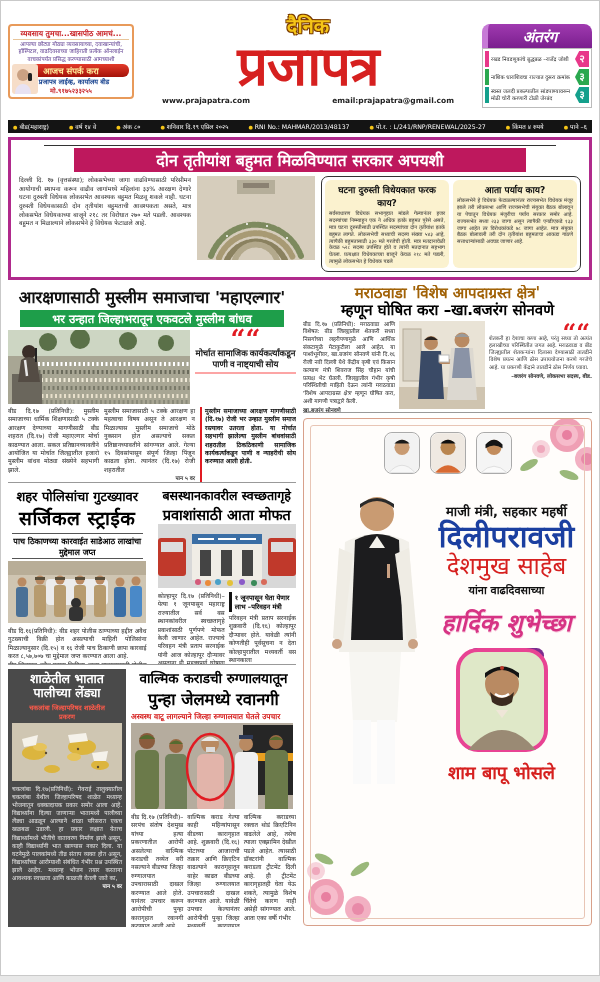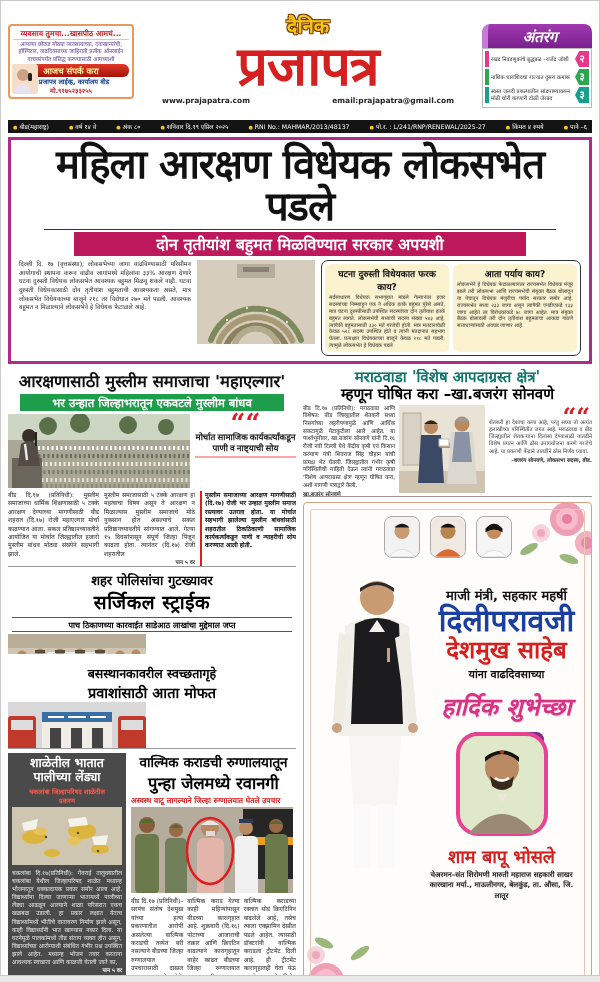--- a/index.html
+++ b/index.html
@@ -70,21 +70,21 @@
   .rally-row { display:flex; gap:5px; }
   .rally-photo { width:182px; height:74px; flex:none; }
   .pullquote { flex:1; text-align:center; }
   .pullquote .qmark { color:#e11b22; font-size:26px; font-weight:900; line-height:0.7; font-family:"DejaVu Serif", serif; }
   .pullquote .qtxt { font-size:8.5px; font-weight:bold; color:#222; line-height:1.3; border-bottom:2px solid #fca5a5; padding-bottom:2px;font-family:Liberation Serif, serif;}
   .rally-cols { display:flex; gap:5px; margin-top:3px; }
   .rally-cols .c { flex:1; }
   .rally-cols .c3 { border-left:2px solid #e11b22; padding-left:3px; font-weight:bold; color:#111; }
 
   
-  .row2 { display:flex; gap:11px; margin-top:4px; height:178px; border-bottom:1px solid #999;flex-direction:column; }
+  .row2 { display:flex; gap:11px; margin-top:4px; height:178px; border-bottom:1px solid #999; }
   .row2 article { flex:1; overflow:hidden; }
   .surg-h1 { text-align:center; font-size:13px; font-weight:900; }
   .surg-h2 { text-align:center; font-size:19px; font-weight:900; letter-spacing:0.5px; }
   .surg-sub { text-align:center; font-size:8px; font-weight:bold; border-top:1px solid #555; border-bottom:1px solid #555; margin:2px 4px; padding:1px 0;}
   .surg-photo { width:100%; height:62px; margin:2px 0; }
   .bus-h1 { text-align:center; font-size:12.5px; font-weight:900; }
   .bus-h2 { text-align:center; font-size:14.5px; font-weight:900; }
   .bus-photo { width:100%; height:64px; margin:2px 0; }
   .bus-cols { display:flex; gap:4px; }
   .bus-cols .c { flex:1; }
@@ -101,41 +101,41 @@
   .walmik-h1 { text-align:center; font-size:13.5px; font-weight:900; }
   .walmik-h2 { text-align:center; font-size:16.5px; font-weight:900; }
   .walmik-sub { font-size:7.5px; color:#d6201f; font-weight:bold; margin:1px 0 2px; }
   .walmik-photo { width:100%; height:86px; margin:1px 0 3px; }
   .walmik-cols { display:flex; gap:4px; }
   .walmik-cols .c { flex:1; }
 
   
   .sonawane { border-bottom:1px solid #999; padding-bottom:3px; height:128px; overflow:hidden; }
   .son-hl { text-align:center; font-size:15px; font-weight:900; line-height:1.12; }
-  .son-hl .hlq { color:#0f766e; }
+  .son-hl .hlq { color:#a16207; }
   .son-row { display:flex; gap:4px; margin-top:2px; }
   .son-body { width:92px; flex:none; font-size:5.6px; }
   .son-photo { width:86px; height:88px; flex:none; }
   .son-quote { flex:1; font-size:5.4px; text-align:justify; line-height:1.35; color:#333; position:relative; padding-top:14px;}
   .son-quote .qmark { position:absolute; top:-4px; right:2px; color:#e11b22; font-size:24px; font-weight:900; font-family:"DejaVu Serif", serif;}
   .son-quote .by { display:block; text-align:right; font-weight:bold; margin-top:2px; }
 
   
   .bday { margin-top:5px; height:508px; border:1.5px solid #d8a08a; border-radius:4px; position:relative;
           background:#fffdfb; overflow:hidden; padding:6px; }
   .bday .inner { border:1px solid #e8c5b5; border-radius:3px; height:100%; padding:4px; position:relative; }
   .roses { position:absolute; pointer-events:none; }
   .bday-tops { display:flex; gap:10px; justify-content:center; margin-top:2px; }
   .bday-tops svg { border:1px solid #aaa; border-radius:8px; }
   .bday-main { display:flex; margin-top:6px; }
   .bday-figure { width:118px; flex:none; }
   .bday-text { flex:1; text-align:center; padding-top:18px; }
   .bday-pre { font-size:13px; font-weight:900; color:#111; }
   .bday-name1 { font-size:30px; font-weight:900; color:#1b3fa0; line-height:1.1; }
-  .bday-name2 { font-size:24px; font-weight:700; color:#d6201f; line-height:1.1; }
+  .bday-name2 { font-size:24px; font-weight:400; color:#d6201f; line-height:1.1; }
   .bday-l2 { font-size:11px; font-weight:bold; color:#111; margin-top:3px; }
   .bday-greet { font-size:24px; font-weight:900; font-style:italic; color:#d63384; margin-top:8px;
                 text-shadow:0.5px 0.5px 0 #f8c5da; }
   .bday-pill { display:inline-block; background:#7b2d8e; color:#fff; font-size:8.5px; font-weight:bold;
                border-radius:8px; padding:2px 14px; margin-top:10px; }
   .bday-wisher { text-align:center; margin-top:-140px; margin-left:108px; }
   .wisher-name { font-size:18px; font-weight:900; color:#d6201f; margin-top:4px; }
   .wisher-title { font-size:7.2px; font-weight:bold; color:#222; line-height:1.45; margin-top:2px; }
 </style>
 </head>
@@ -193,21 +193,20 @@
     <span>वर्ष १४ वे</span>
     <span>अंक ८०</span>
     <span>शनिवार दि.१९ एप्रिल २०२५</span>
     <span>RNI No.: MAHMAR/2013/48137</span>
     <span>पो.र. : L/241/RNP/RENEWAL/2025-27</span>
     <span>किंमत ४ रुपये</span>
     <span>पाने –६</span>
   </div>
 
   <section class="lead-box">
-    <h1 class="lead-hl">महिला आरक्षण विधेयक लोकसभेत पडले</h1>
     <div class="lead-rule"></div>
     <div class="lead-sub">दोन तृतीयांश बहुमत मिळविण्यात सरकार अपयशी</div>
     <div class="lead-row">
       <p class="lead-body">दिल्ली दि. १७ (वृत्तसंस्था); लोकसभेच्या जागा वाढविण्यासाठी परिसीमन आयोगाची स्थापना करून वाढीव जागांमध्ये महिलांना ३३% आरक्षण देणारे घटना दुरुस्ती विधेयक लोकसभेत आवश्यक बहुमत मिळवू शकले नाही. घटना दुरुस्ती विधेयकासाठी दोन तृतीयांश बहुमताची आवश्यकता असते, मात्र लोकसभेत विधेयकाच्या बाजूने २१८ तर विरोधात २७० मते पडली. आवश्यक बहुमत न मिळाल्याने लोकसभेने हे विधेयक फेटाळले आहे.</p>
       <span class="lead-photo">
         <svg width="118" height="84" viewBox="0 0 118 84">
             <rect width="118" height="84" fill="#d6cdbc"></rect>
             <rect x="40" y="4" width="38" height="14" fill="#b5ae9a"></rect>
             <rect x="46" y="7" width="26" height="5" fill="#8a8172"></rect>
             <g fill="none" stroke-linecap="round">
@@ -618,19 +617,18 @@
                   <circle cx="46" cy="36" r="17" fill="#b98a62"></circle>
                   <path d="M29 30 q17 -16 34 0 l0 -5 q-17 -13 -34 0 z" fill="#141414"></path>
                   <path d="M34 44 q12 12 24 0 l-2 10 q-10 8 -20 0 z" fill="#3a2a1e"></path>
                   <path d="M39 46 q7 5 14 0" stroke="#fff" stroke-width="2.5" fill="none"></path>
                   <path d="M12 102 q34 -40 68 0 z" fill="#9a8a74"></path>
                   <path d="M40 62 l6 8 6 -8" fill="#efe6d8"></path>
                   <circle cx="46" cy="20" r="2" fill="#c0392b"></circle>
                 </svg>
             </span>
             <div class="wisher-name">शाम बापू भोसले</div>
-            <div class="wisher-title">चेअरमन–संत शिरोमणी मारुती महाराज सहकारी साखर कारखाना मर्या., माऊलीनगर, बेलकुंड, ता. औसा, जि. लातूर</div>
           </div>
         </div>
       </aside>
     </div>
   </div>
 </div>
 
 </body></html>

